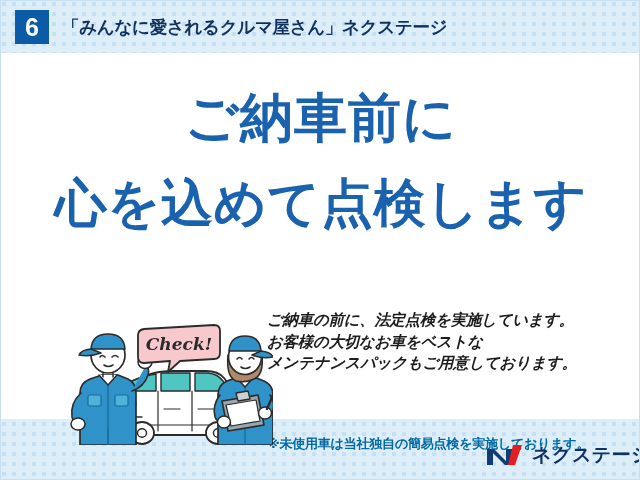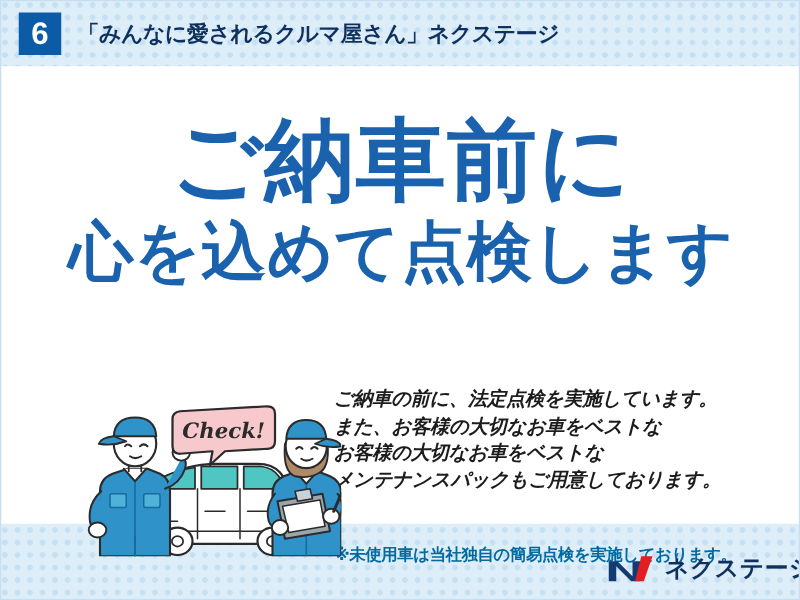--- a/index.html
+++ b/index.html
@@ -77,24 +77,24 @@
     top: 34px;
     width: 640px;
     text-align: center;
     color: #1a62ae;
     font-weight: bold;
     letter-spacing: 1px;
     line-height: 1.18;
   }
   .headline-line {
     display: block;
-    font-size: 72px;
-    white-space: nowrap;
-  }
-  .headline-line.l2 { font-size: 52px; letter-spacing: 0.5px; }
+    font-size: 53px;
+    white-space: nowrap;
+  }
+  .headline-line.l2 { font-size: 52px; letter-spacing: 0.5px; margin-top: 23px; }
 
   
   #body-copy {
     position: absolute;
     left: 266px;
     top: 256px;
     width: 360px;
     color: #1c1c1c;
     font-size: 15.4px;
     font-weight: bold;
@@ -157,21 +157,20 @@
 
   <div id="card">
 
     <div id="headline">
       <span class="headline-line l1">ご納車前に</span>
       <span class="headline-line l2">心を込めて点検します</span>
     </div>
 
     <div id="body-copy">
       <span class="line">ご納車の前に、法定点検を実施しています。</span>
-      <span class="line">また、お客様の大切なお車をベストな</span>
       <span class="line">お客様の大切なお車をベストな</span>
       <span class="line">メンテナンスパックもご用意しております。</span>
     </div>
     <div id="note">※未使用車は当社独自の簡易点検を実施しております。</div>
 
     <div id="illustration">
       <svg width="205" height="124" viewBox="0 0 205 124" xmlns="http://www.w3.org/2000/svg">
         <g fill="none" stroke="#2b2b2b" stroke-width="1.6" stroke-linecap="round" stroke-linejoin="round">
 
           <g>

